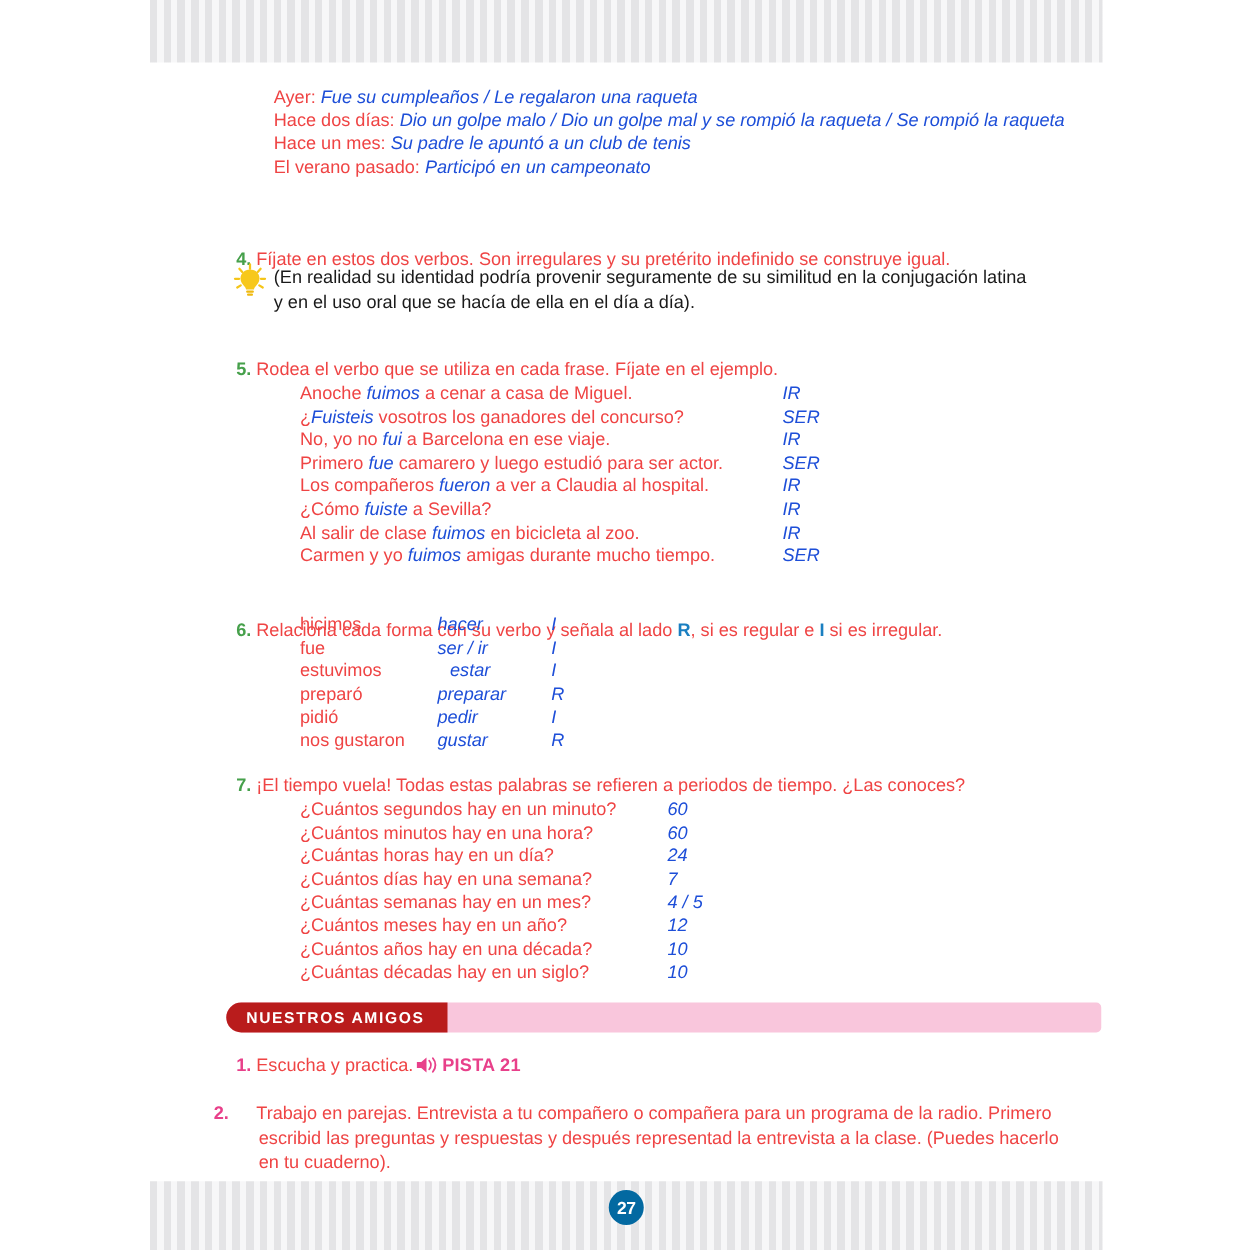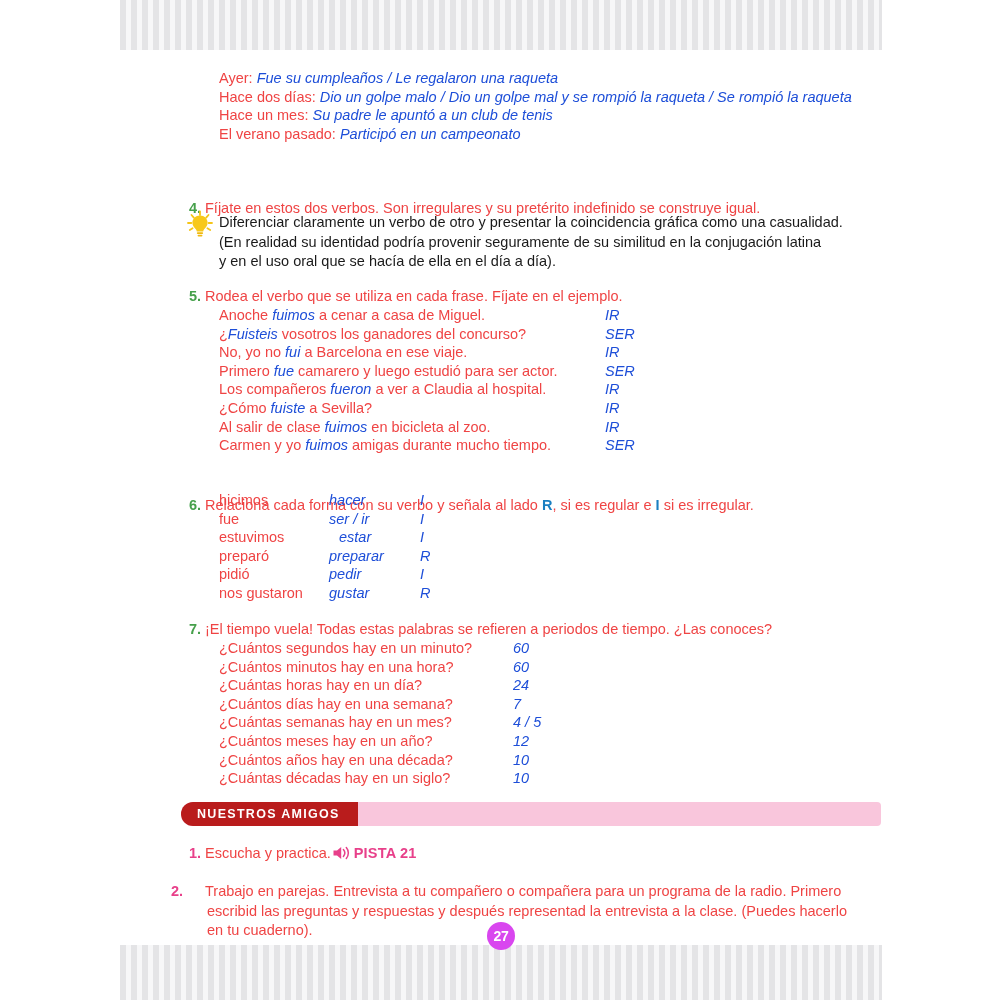--- a/index.html
+++ b/index.html
@@ -26,25 +26,25 @@
         #e4e4e6 0px, #e4e4e6 6px,
         #f7f7f8 6px, #f7f7f8 11px);
   }
   .stripe-top    { top: 0px;   height: 50px; }
   .stripe-bottom { top: 945px; height: 55px; }
 
   
   .page-badge {
     position: absolute;
     left: 487px;
-    top: 922px;
+    top: 952px;
     width: 28px;
     height: 28px;
     border-radius: 50%;
-    background: #d946ef;
+    background: #0369a1;
     color: #ffffff;
     font-size: 14px;
     font-weight: bold;
     display: flex;
     align-items: center;
     justify-content: center;
     letter-spacing: -0.3px;
   }
 
   .num-green  { color: #46a04b; font-weight: bold; }
@@ -96,20 +96,21 @@
   }
 
   
   .list { position: absolute; }
   .list .li {
     position: relative;
     height: 18.6px;
     font-size: 14.5px;
     line-height: 18.6px;
     white-space: nowrap;
+    margin-left: 21px;
   }
   .li .c1 { position: absolute; left: 0px; }
   .li .c2 { position: absolute; }
   .li .c3 { position: absolute; }
 
   
   .banner {
     position: absolute;
     left: 181px;
     top: 802px;
@@ -198,21 +199,20 @@
         <line x1="25.2" y1="20" x2="22.4" y2="18.3"></line>
       </g>
       <path d="M15 5.5 C10.6 5.5 7.4 8.7 7.4 12.7 C7.4 15.5 9.1 17.4 10.6 19.1
                C11.4 20.0 11.7 20.8 11.8 21.6 L18.2 21.6 C18.3 20.8 18.6 20.0 19.4 19.1
                C20.9 17.4 22.6 15.5 22.6 12.7 C22.6 8.7 19.4 5.5 15 5.5 Z" fill="#f7c81b"></path>
         <rect x="11.9" y="22.3" width="6.2" height="1.8" rx="0.8" fill="#f0b90f"></rect>
         <rect x="12.6" y="24.8" width="4.8" height="1.7" rx="0.8" fill="#f0b90f"></rect>
     </svg>
   </span>
   <div class="tip-text">
-    <div>Diferenciar claramente un verbo de otro y presentar la coincidencia gráfica como una casualidad.</div>
     <div>(En realidad su identidad podría provenir seguramente de su similitud en la conjugación latina</div>
     <div>y en el uso oral que se hacía de ella en el día a día).</div>
   </div>
 </div>
 
 <div class="ex-head" style="top:287px;">
   <span class="num-green lbl">5.</span><span class="black">Rodea el verbo que se utiliza en cada frase. Fíjate en el ejemplo.</span>
 </div>
 <div class="list" style="left:219px; top:306px; width:640px;">
   <div class="li">

